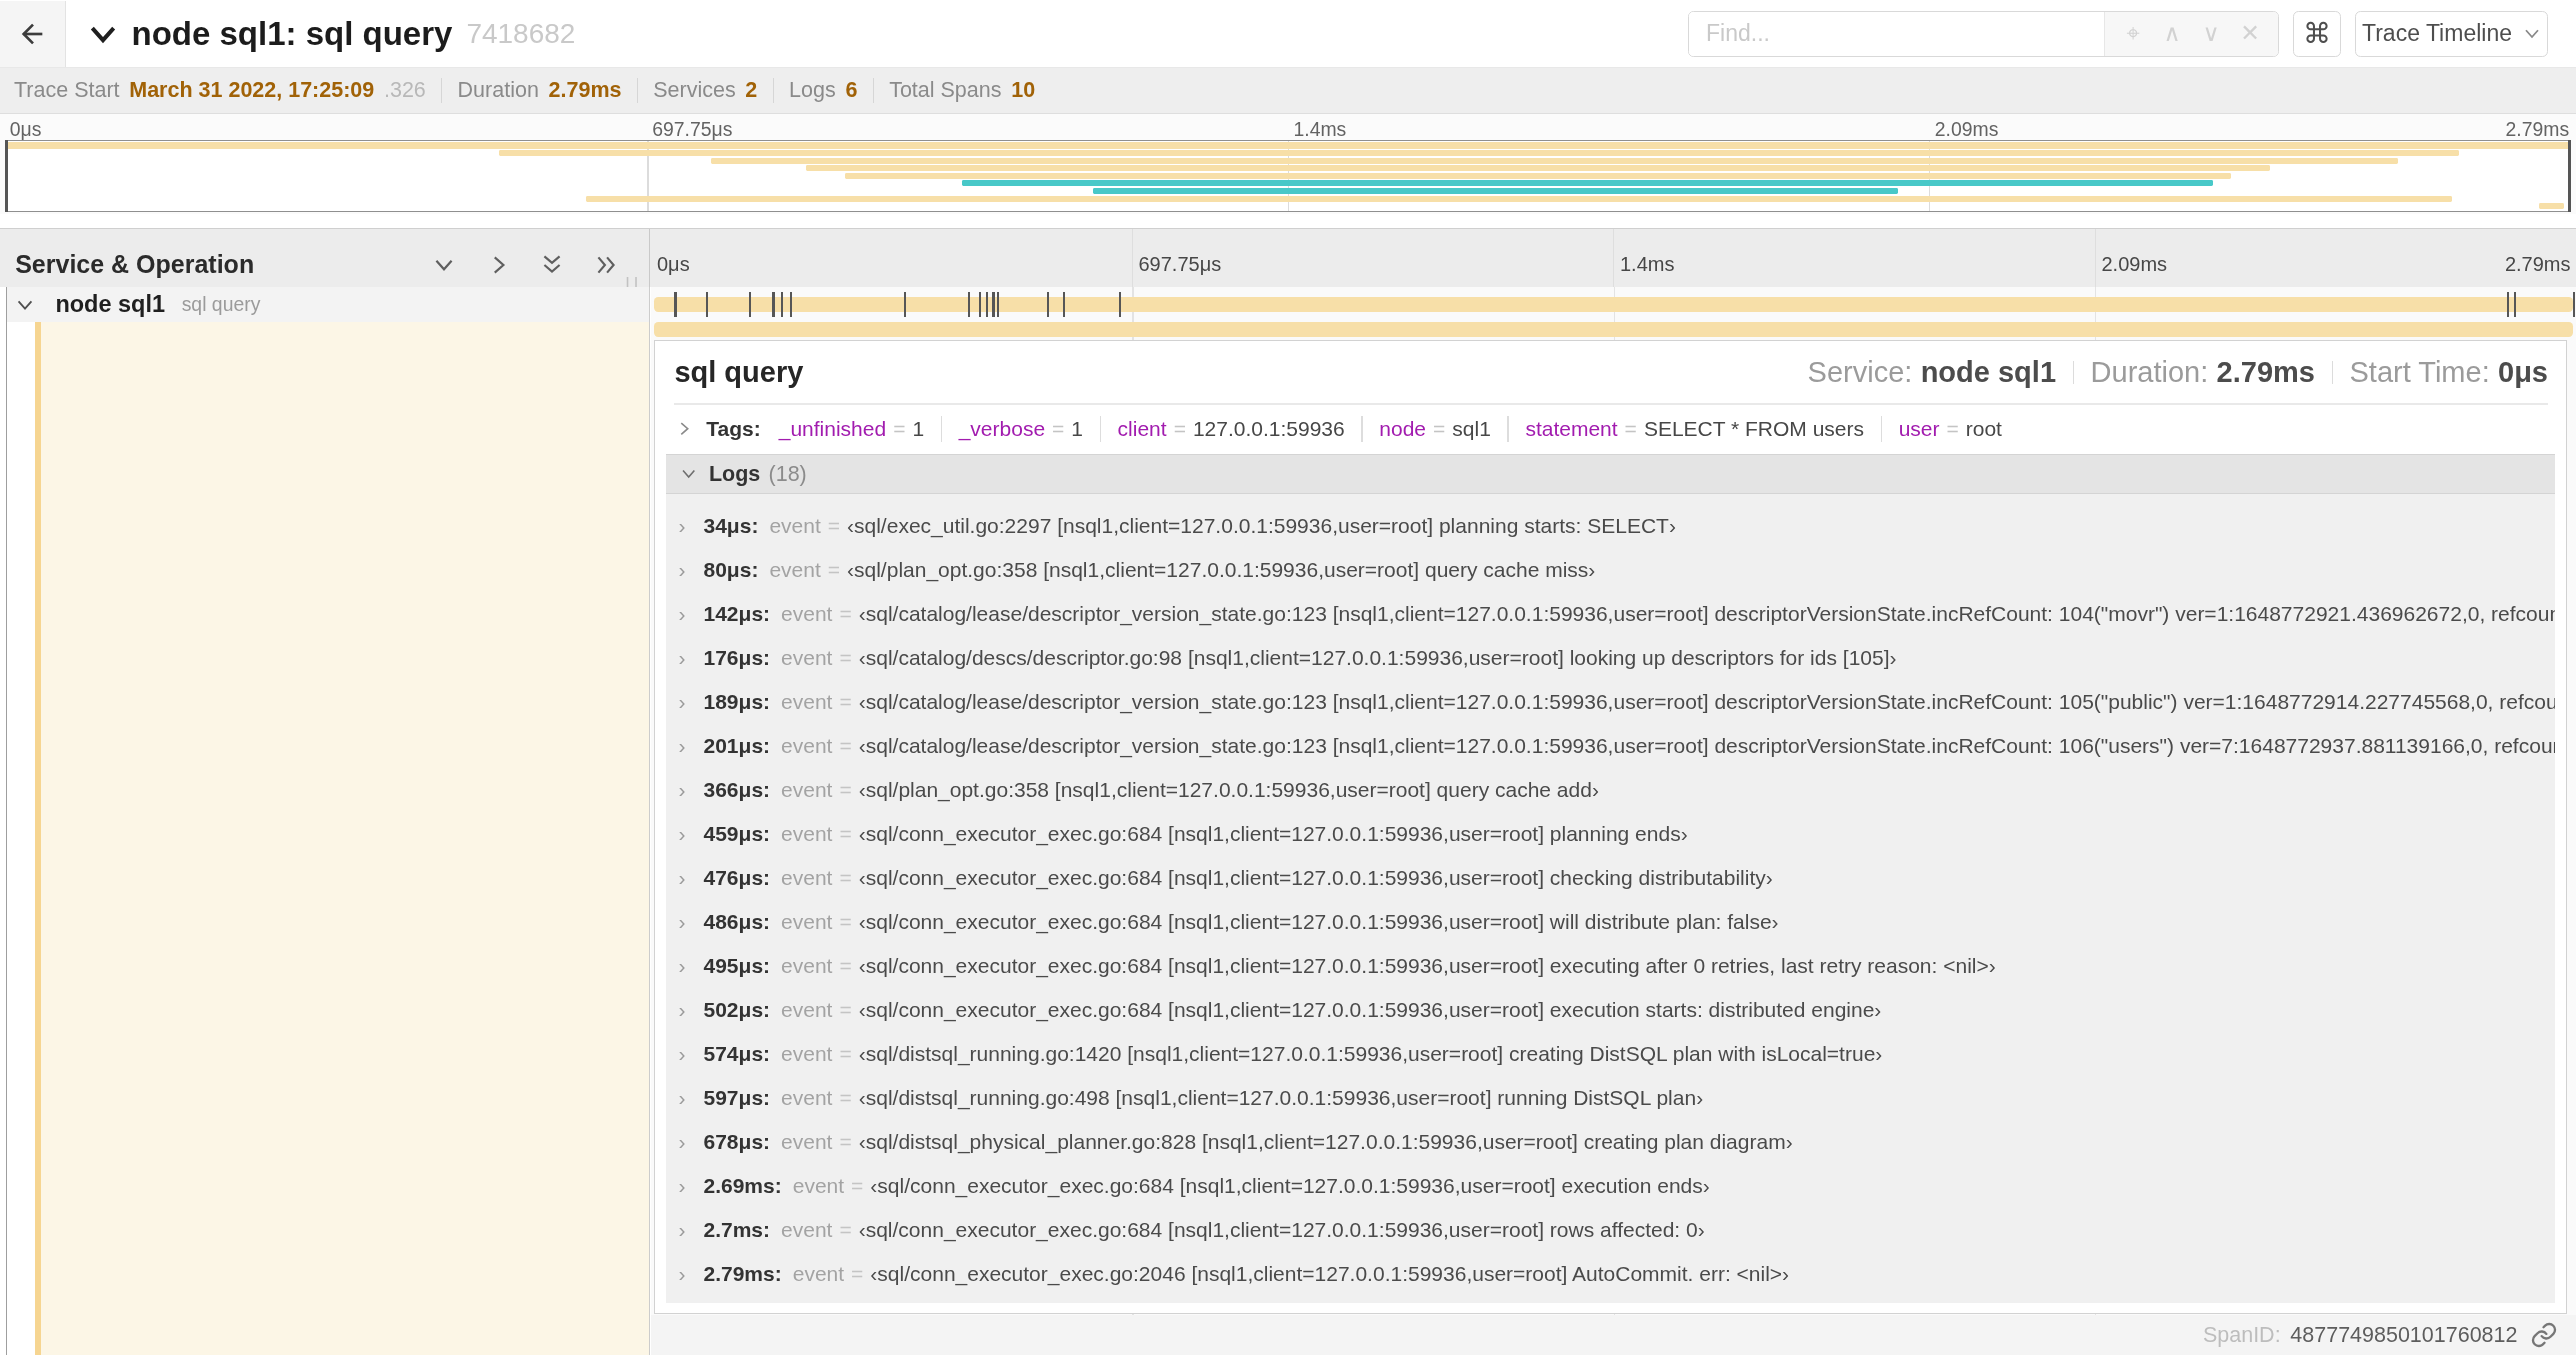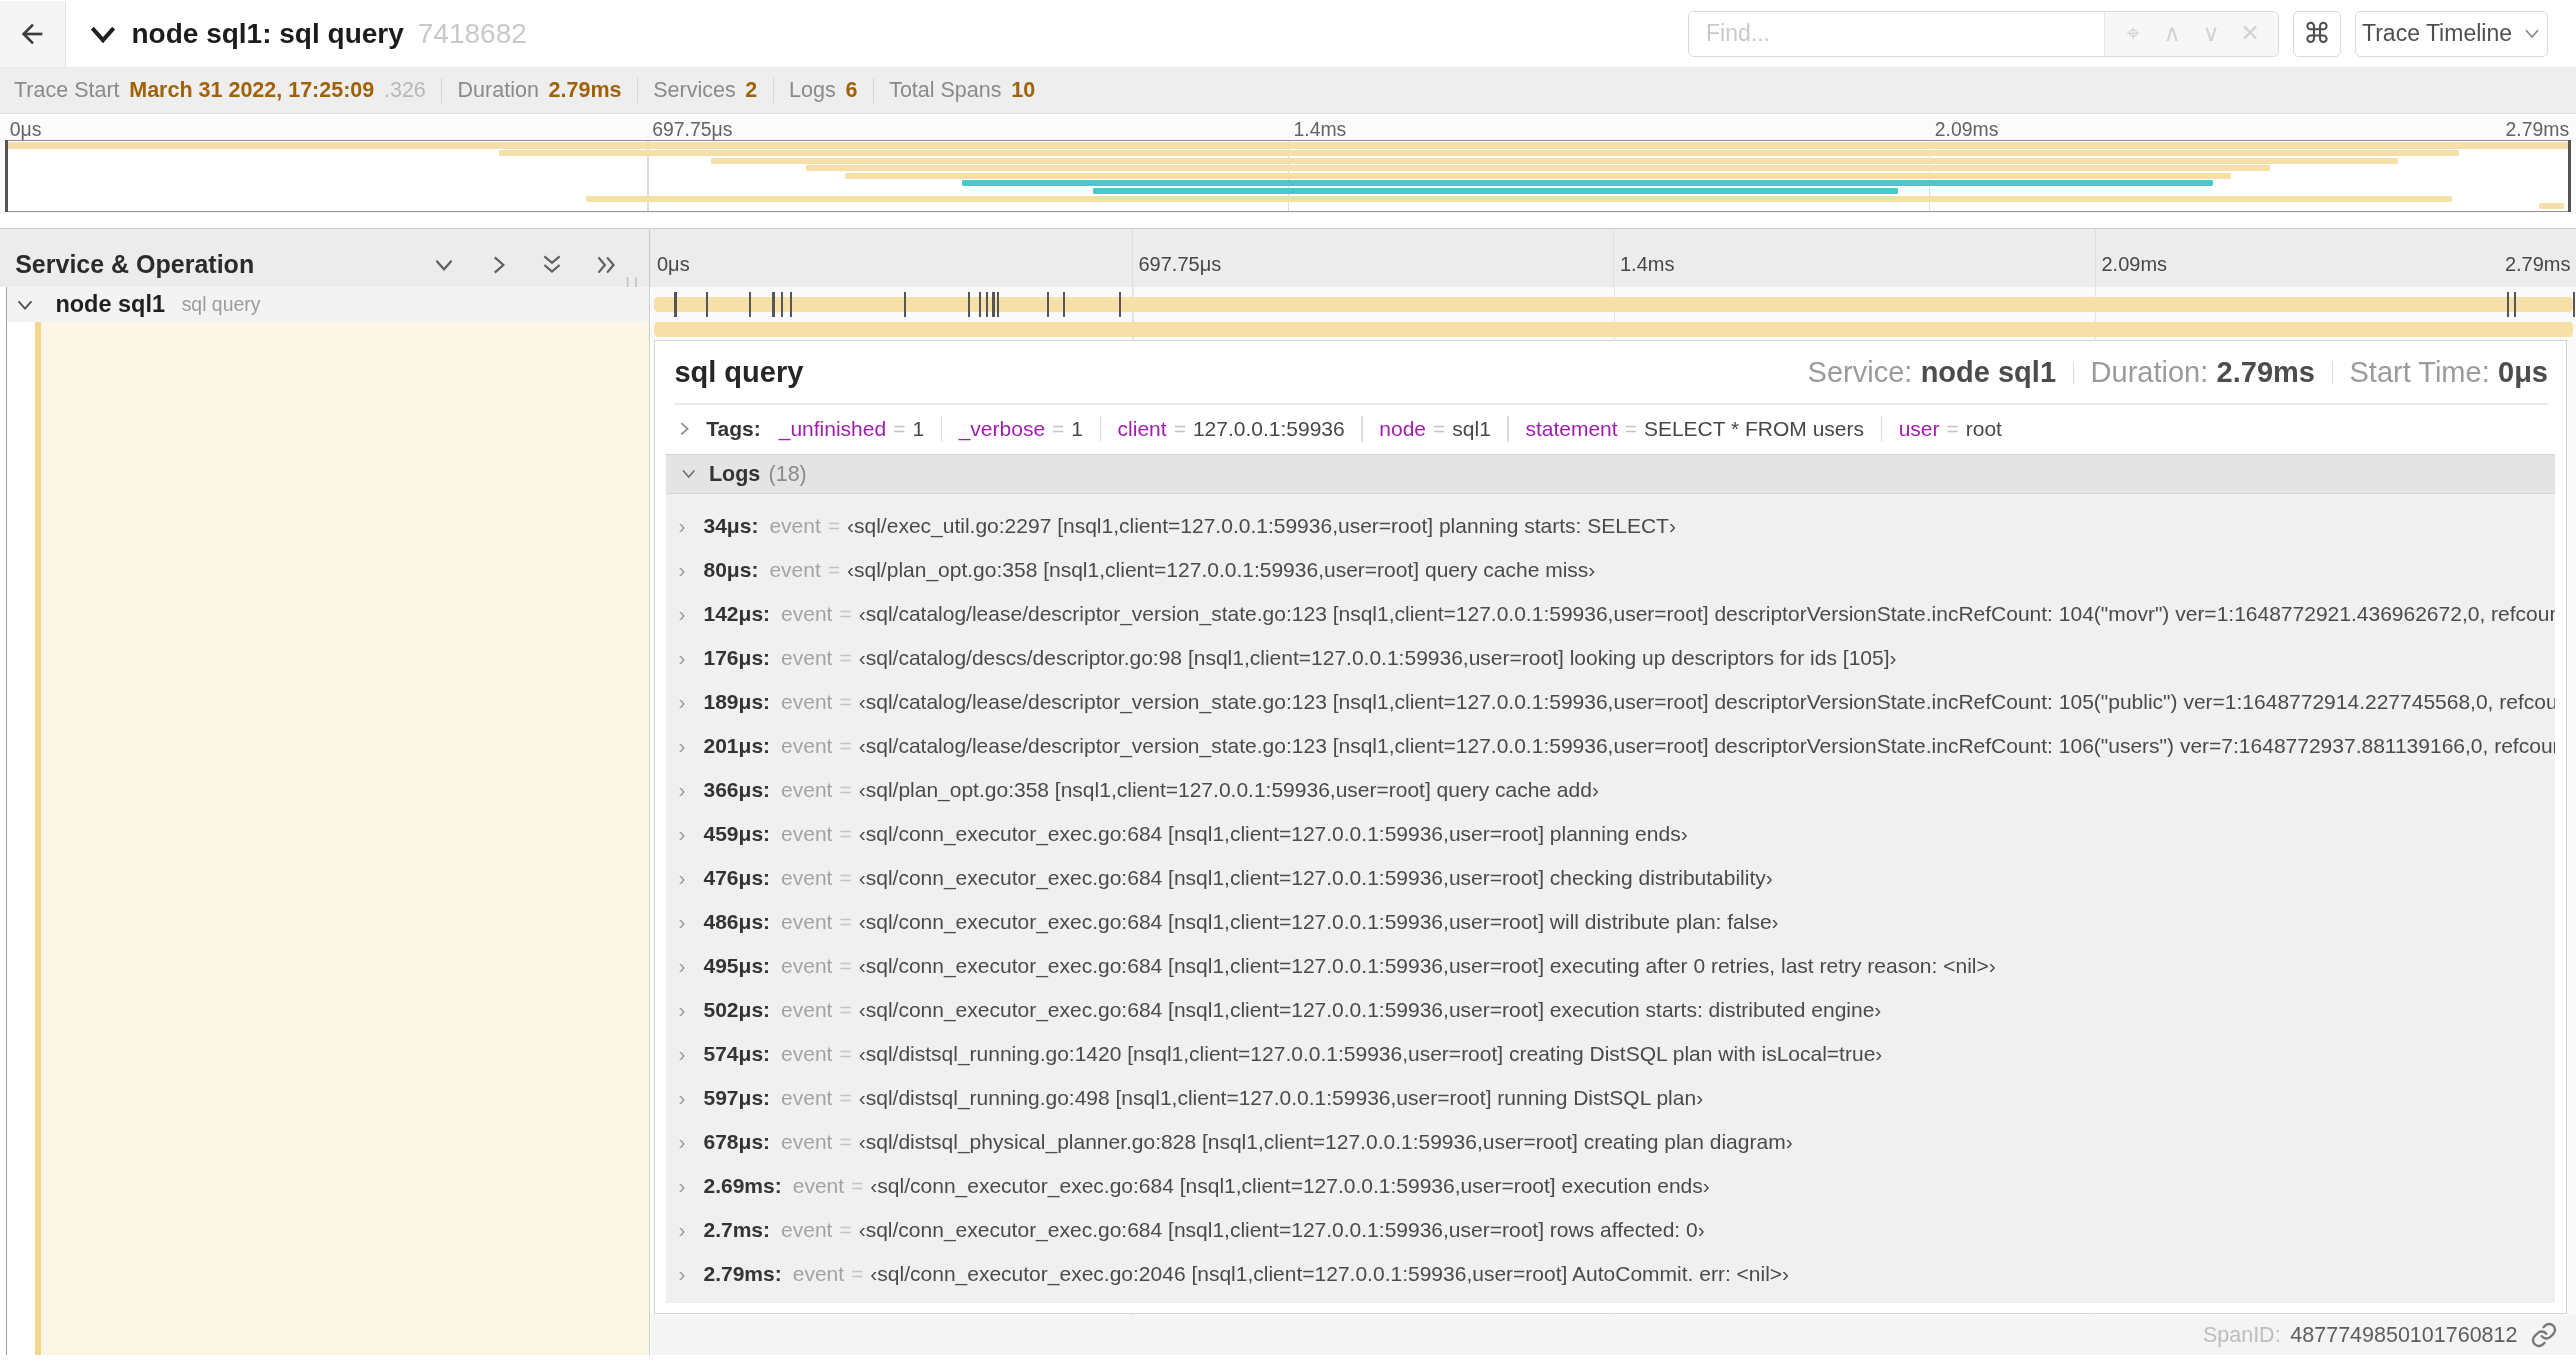--- a/index.html
+++ b/index.html
@@ -9,21 +9,21 @@
     font-family:"Liberation Sans","DejaVu Sans",sans-serif; color:#333; background:#fff;
   }
   svg { display:block; }
 
   
   .topbar { position:absolute; top:0; left:0; right:0; height:68px; background:#fff;
             border-bottom:1.4px solid #e8e8e8; display:flex; align-items:center; }
   .back-btn { width:66px; height:66px; background:#f5f5f5; border:none; border-right:1.4px solid #e3e3e3;
               display:flex; align-items:center; justify-content:center; color:#3c3c3c; cursor:pointer; }
   .title-caret { margin-left:21px; color:#1f1f1f; }
-  .trace-title { font-size:28px; font-weight:700; color:#1c1c1c; margin:0 0 0 12.5px; white-space:nowrap; }
+  .trace-title { font-size:33px; font-weight:700; color:#1c1c1c; margin:0 0 0 12.5px; white-space:nowrap; }
   .trace-id { font-size:28px; color:#c9c9c9; margin-left:14px; font-weight:400; }
   .top-controls { margin-left:auto; display:flex; align-items:center; gap:14px; margin-right:28px; }
   .find-group { display:flex; height:46px; border:1.4px solid #d9d9d9; border-radius:5.5px; overflow:hidden; background:#fff; }
   .find-input { width:415px; border:none; outline:none; font-size:23px; padding:0 16.6px; color:#404040;
                 font-family:"Liberation Sans","DejaVu Sans",sans-serif; }
   .find-input::placeholder { color:#c9c9c9; }
   .find-suffix { display:flex; align-items:center; background:#f7f7f7; border-left:1.4px solid #e7e7e7; padding:0 8.3px; }
   .find-ico { width:39px; text-align:center; font-size:23.5px; color:#d2d2d2; line-height:43px; cursor:pointer; }
   .kbd-btn { height:46px; width:48px; border:1.4px solid #d9d9d9; border-radius:5.5px; background:#fff;
              font-size:28px; color:#4e4e4e; display:flex; align-items:center; justify-content:center; cursor:pointer; }

